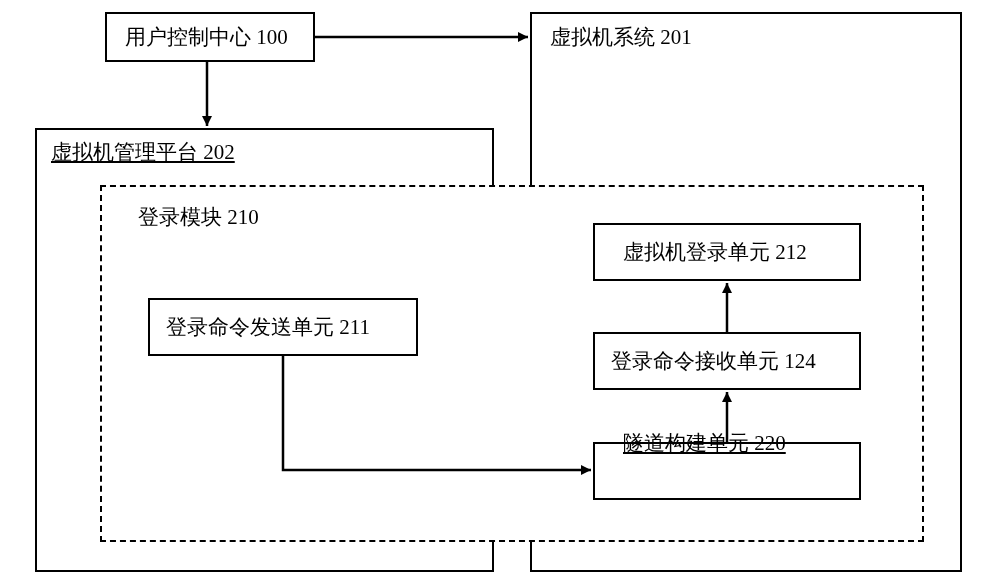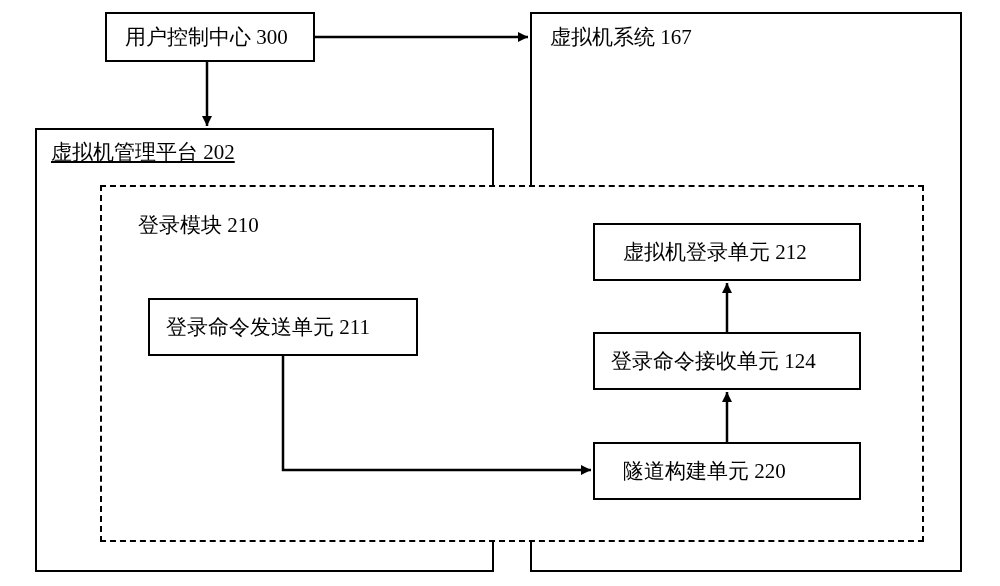--- a/index.html
+++ b/index.html
@@ -33,42 +33,42 @@
     left: 0;
     width: 1000px;
     height: 586px;
     pointer-events: none;
   }
 </style>
 </head>
 <body>
 
 <div class="box" style="left:105px; top:12px; width:210px; height:50px;"></div>
-<div class="lbl" style="left:125px; top:25px;">用户控制中心 300</div>
+<div class="lbl" style="left:125px; top:25px;">用户控制中心 100</div>
 
 <div class="box" style="left:530px; top:12px; width:432px; height:560px;"></div>
-<div class="lbl" style="left:550px; top:25px;">虚拟机系统 167</div>
+<div class="lbl" style="left:550px; top:25px;">虚拟机系统 201</div>
 
 <div class="box" style="left:35px; top:128px; width:459px; height:444px;"></div>
 <div class="lbl" style="left:51px; top:140px;text-decoration:underline;">虚拟机管理平台 202</div>
 
 <div class="box dashed" style="left:100px; top:185px; width:824px; height:357px;"></div>
-<div class="lbl" style="left:138px; top:205px;margin-top:8px;">登录模块 210</div>
+<div class="lbl" style="left:138px; top:205px;">登录模块 210</div>
 
 <div class="box" style="left:148px; top:298px; width:270px; height:58px;"></div>
 <div class="lbl" style="left:166px; top:315px;">登录命令发送单元 211</div>
 
 <div class="box" style="left:593px; top:223px; width:268px; height:58px;"></div>
 <div class="lbl" style="left:623px; top:240px;text-align:center;">虚拟机登录单元 212</div>
 
 <div class="box" style="left:593px; top:332px; width:268px; height:58px;"></div>
 <div class="lbl" style="left:611px; top:349px;">登录命令接收单元 124</div>
 
 <div class="box" style="left:593px; top:442px; width:268px; height:58px;"></div>
-<div class="lbl" style="left:623px; top:459px;">隧道构建单元 220</div>
+<div class="lbl" style="left:623px; top:431px;text-decoration:underline;">隧道构建单元 220</div>
 
 <svg class="arrows">
   <defs>
     <marker id="ah" markerWidth="12" markerHeight="12" refX="10" refY="5" orient="auto" markerUnits="userSpaceOnUse">
       <path d="M0,0 L10,5 L0,10 Z" fill="#000"></path>
     </marker>
   </defs>
 
   <line x1="315" y1="37" x2="528" y2="37" stroke="#000" stroke-width="2.5" marker-end="url(#ah)"></line>
 

